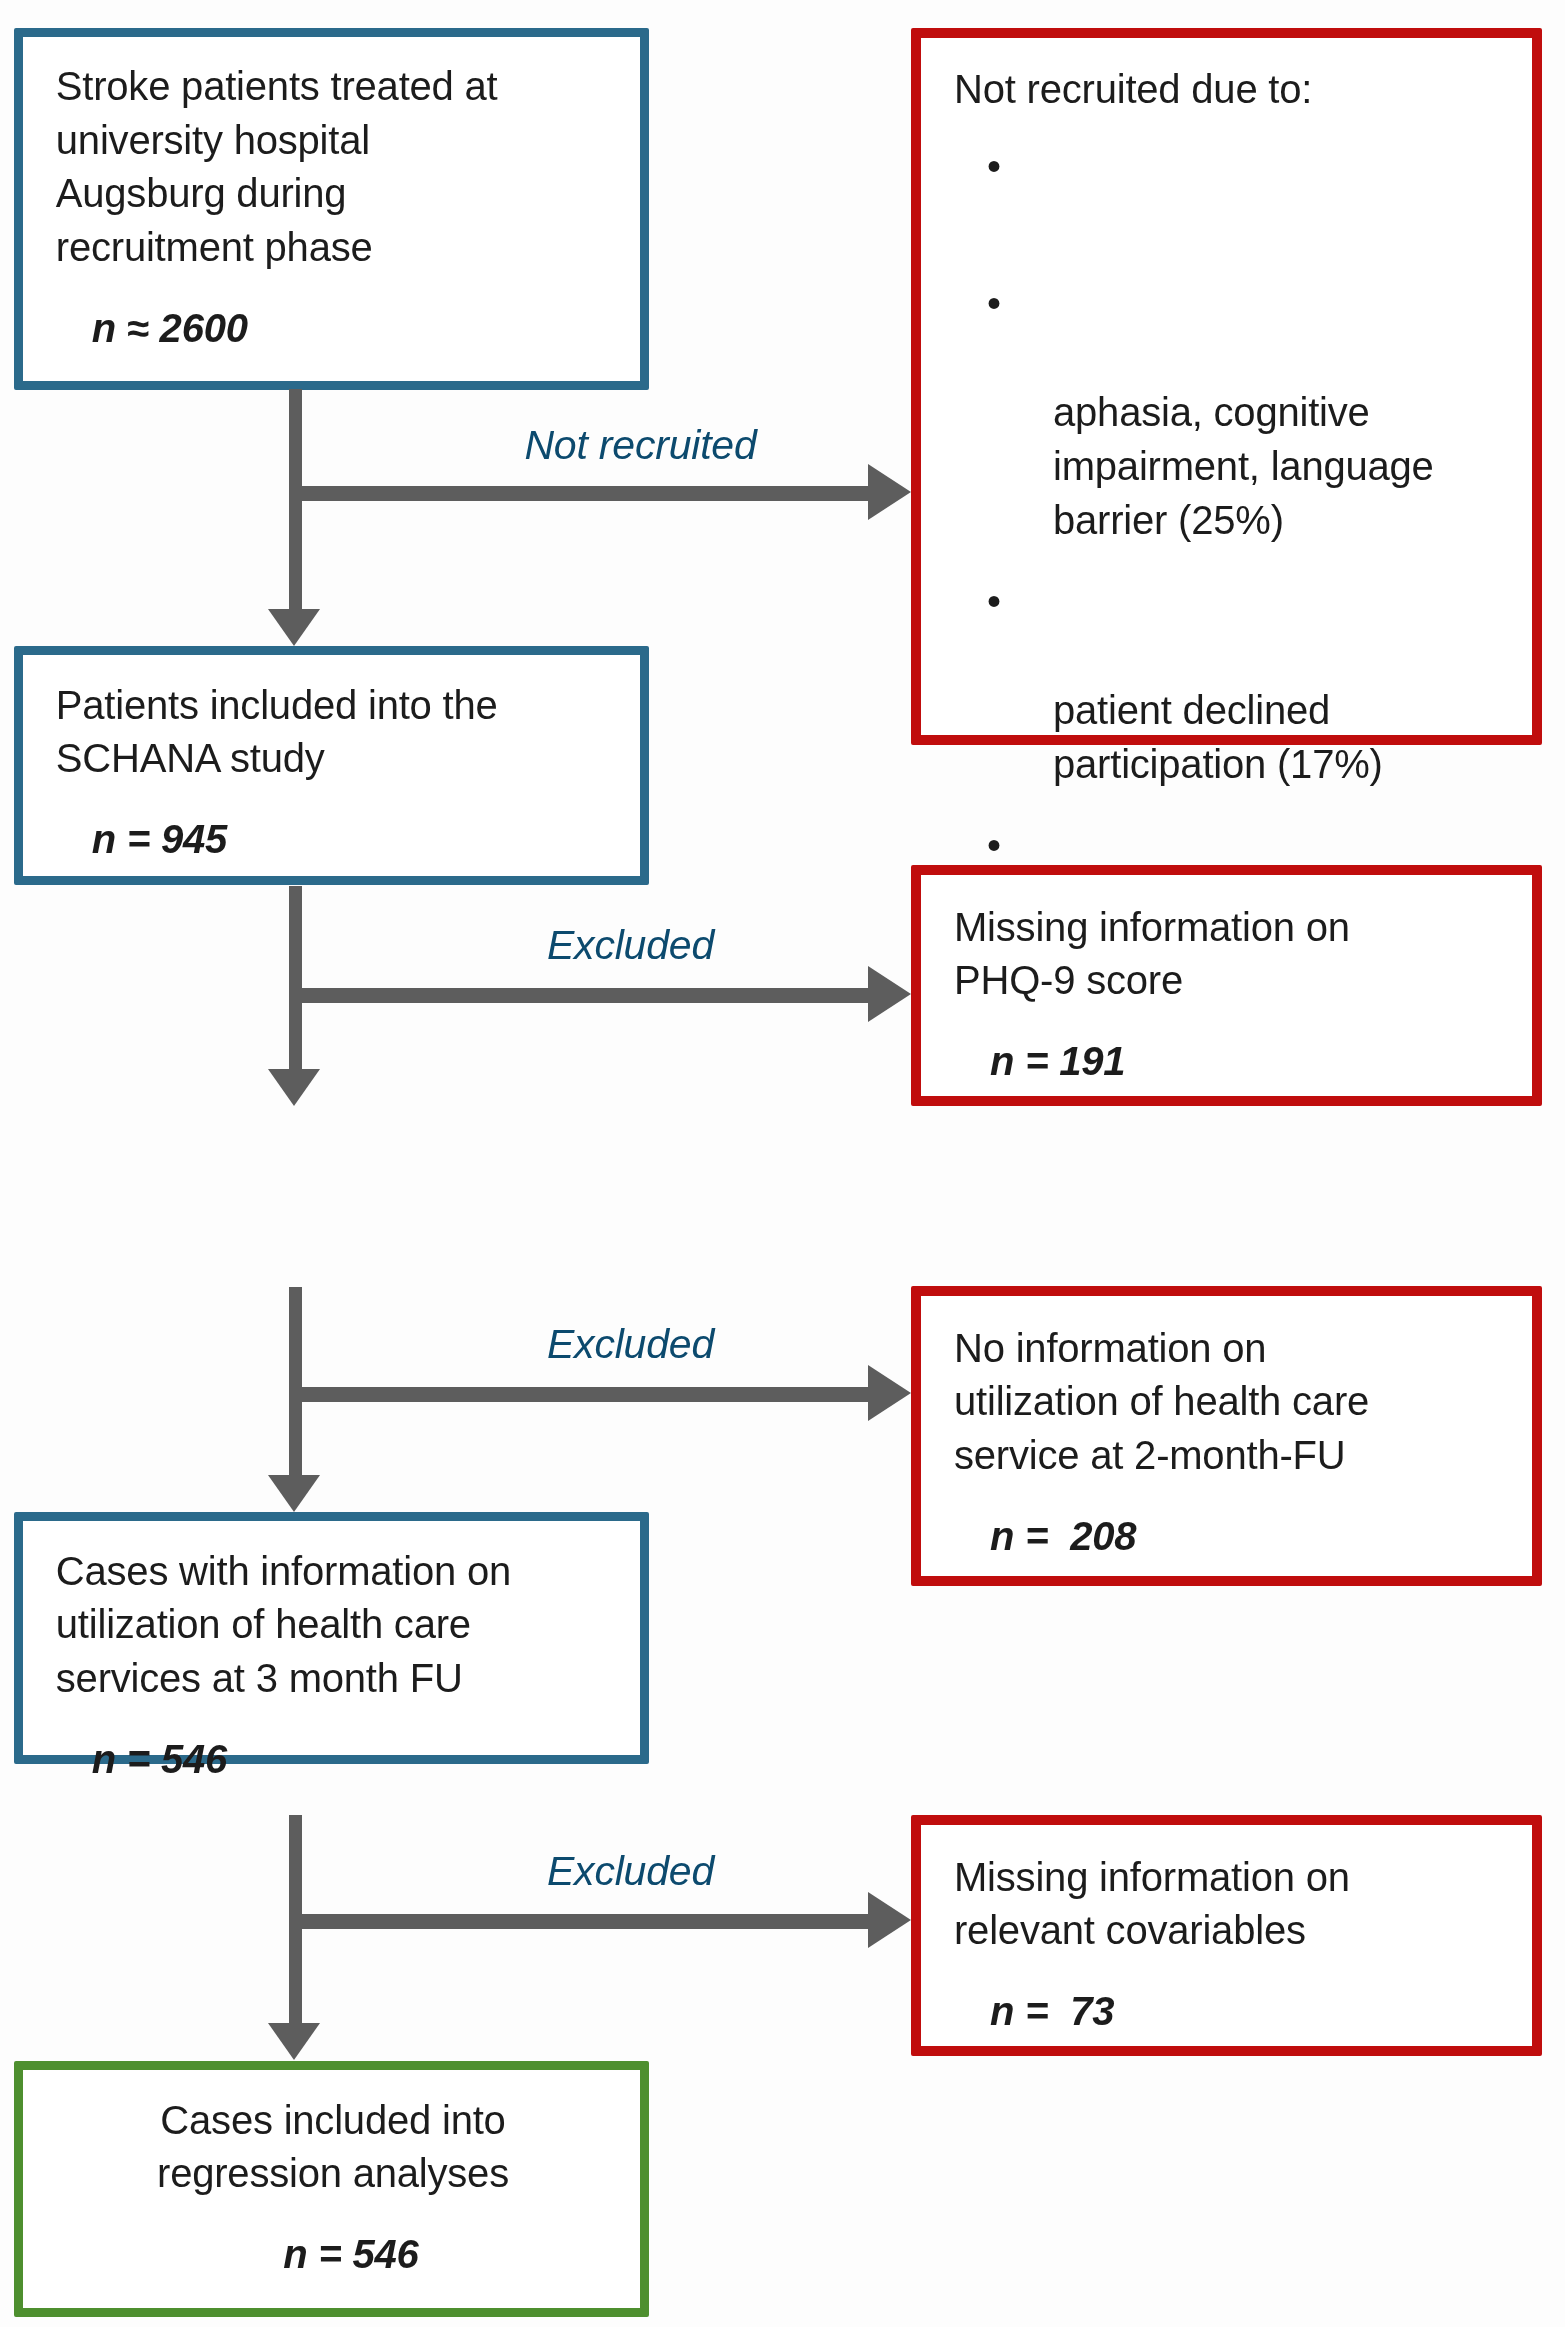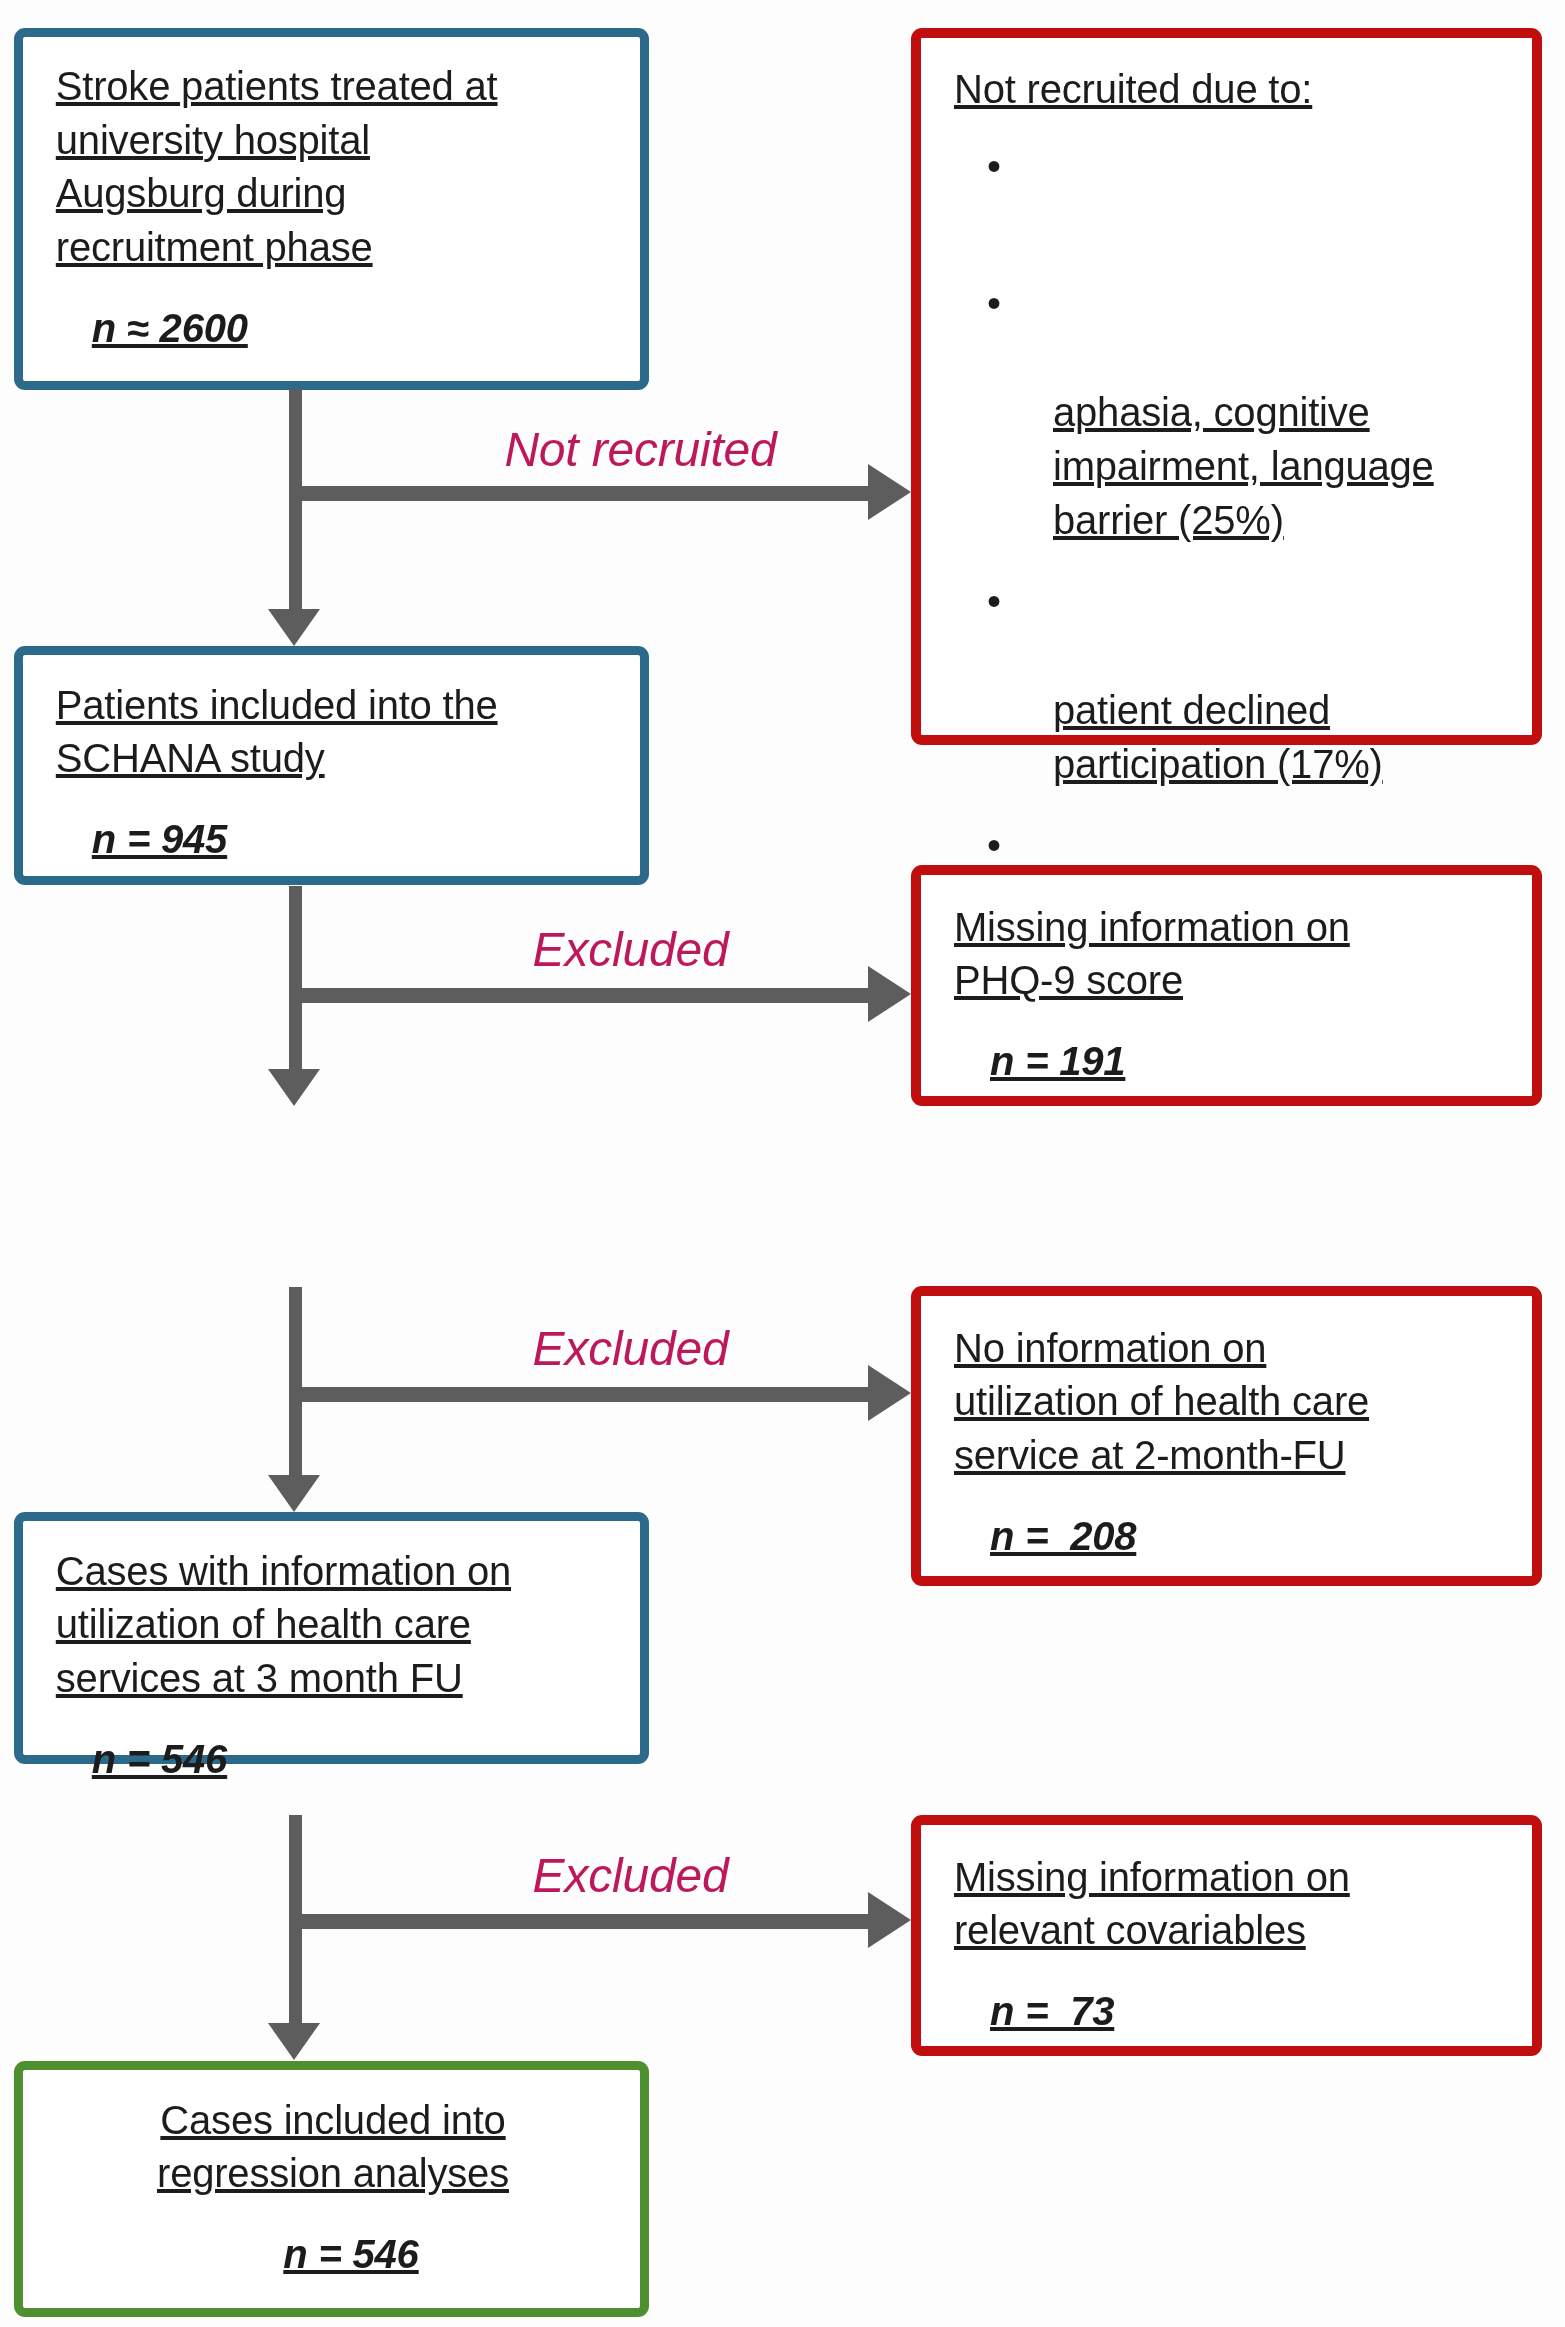--- a/index.html
+++ b/index.html
@@ -1,35 +1,35 @@
 <!DOCTYPE html>
 <html><head>
 <meta charset="utf-8">
 <style>
   html,body{margin:0;padding:0;background:#ffffff;}
   body{font-family:"Liberation Sans","DejaVu Sans",sans-serif;color:#1c1c1c;}
   #canvas{position:relative;width:1565px;height:2328px;background:#fdfdfd;overflow:hidden;}
 
-  .box{position:absolute;background:#ffffff;box-sizing:border-box;border-radius:11px;text-decoration:underline;}
+  .box{position:absolute;background:#ffffff;box-sizing:border-box;border-radius:2px;}
   .box.process{border:9.9px solid #2b6a8b;}
   .box.side{border:10.8px solid #c00d0d;}
   .box.final{border:9.9px solid #4e8f2f;text-align:center;}
   .box-inner{padding:23.6px 29.6px 0 33px;}
   .box.side .box-inner{padding-top:25.6px;}
 
   .box-label{font-size:40px;line-height:1.34;white-space:pre-line;letter-spacing:-0.2px;}
   .box-n{font-size:40px;line-height:1.3;font-weight:bold;font-style:italic;margin-top:27.6px;white-space:pre-wrap;letter-spacing:-0.2px;margin-left:36px;}
 
   ul.bullets{list-style:none;margin:25.6px 0 0 0;padding:0;}
   ul.bullets li{position:relative;padding-left:99px;margin-bottom:29.6px;
                 font-size:40px;line-height:1.34;white-space:pre-line;letter-spacing:-0.2px;}
   ul.bullets li .dot{position:absolute;left:33px;top:-2px;font-size:40px;}
 
   .branch-label{position:absolute;width:433px;text-align:center;
-                font-size:48px;font-style:italic;letter-spacing:-0.2px;color:#be185d;}
+                font-size:41px;font-style:italic;letter-spacing:-0.2px;color:#0c4a6e;}
 
   .arrow-shaft{position:absolute;background:#5d5d5d;}
   .head-down{position:absolute;width:0;height:0;
              border-left:26.6px solid transparent;border-right:26.6px solid transparent;
              border-top:37px solid #5d5d5d;}
   .head-right{position:absolute;width:0;height:0;
               border-top:28.6px solid transparent;border-bottom:28.6px solid transparent;
               border-left:43px solid #5d5d5d;}
 </style>
 </head>

